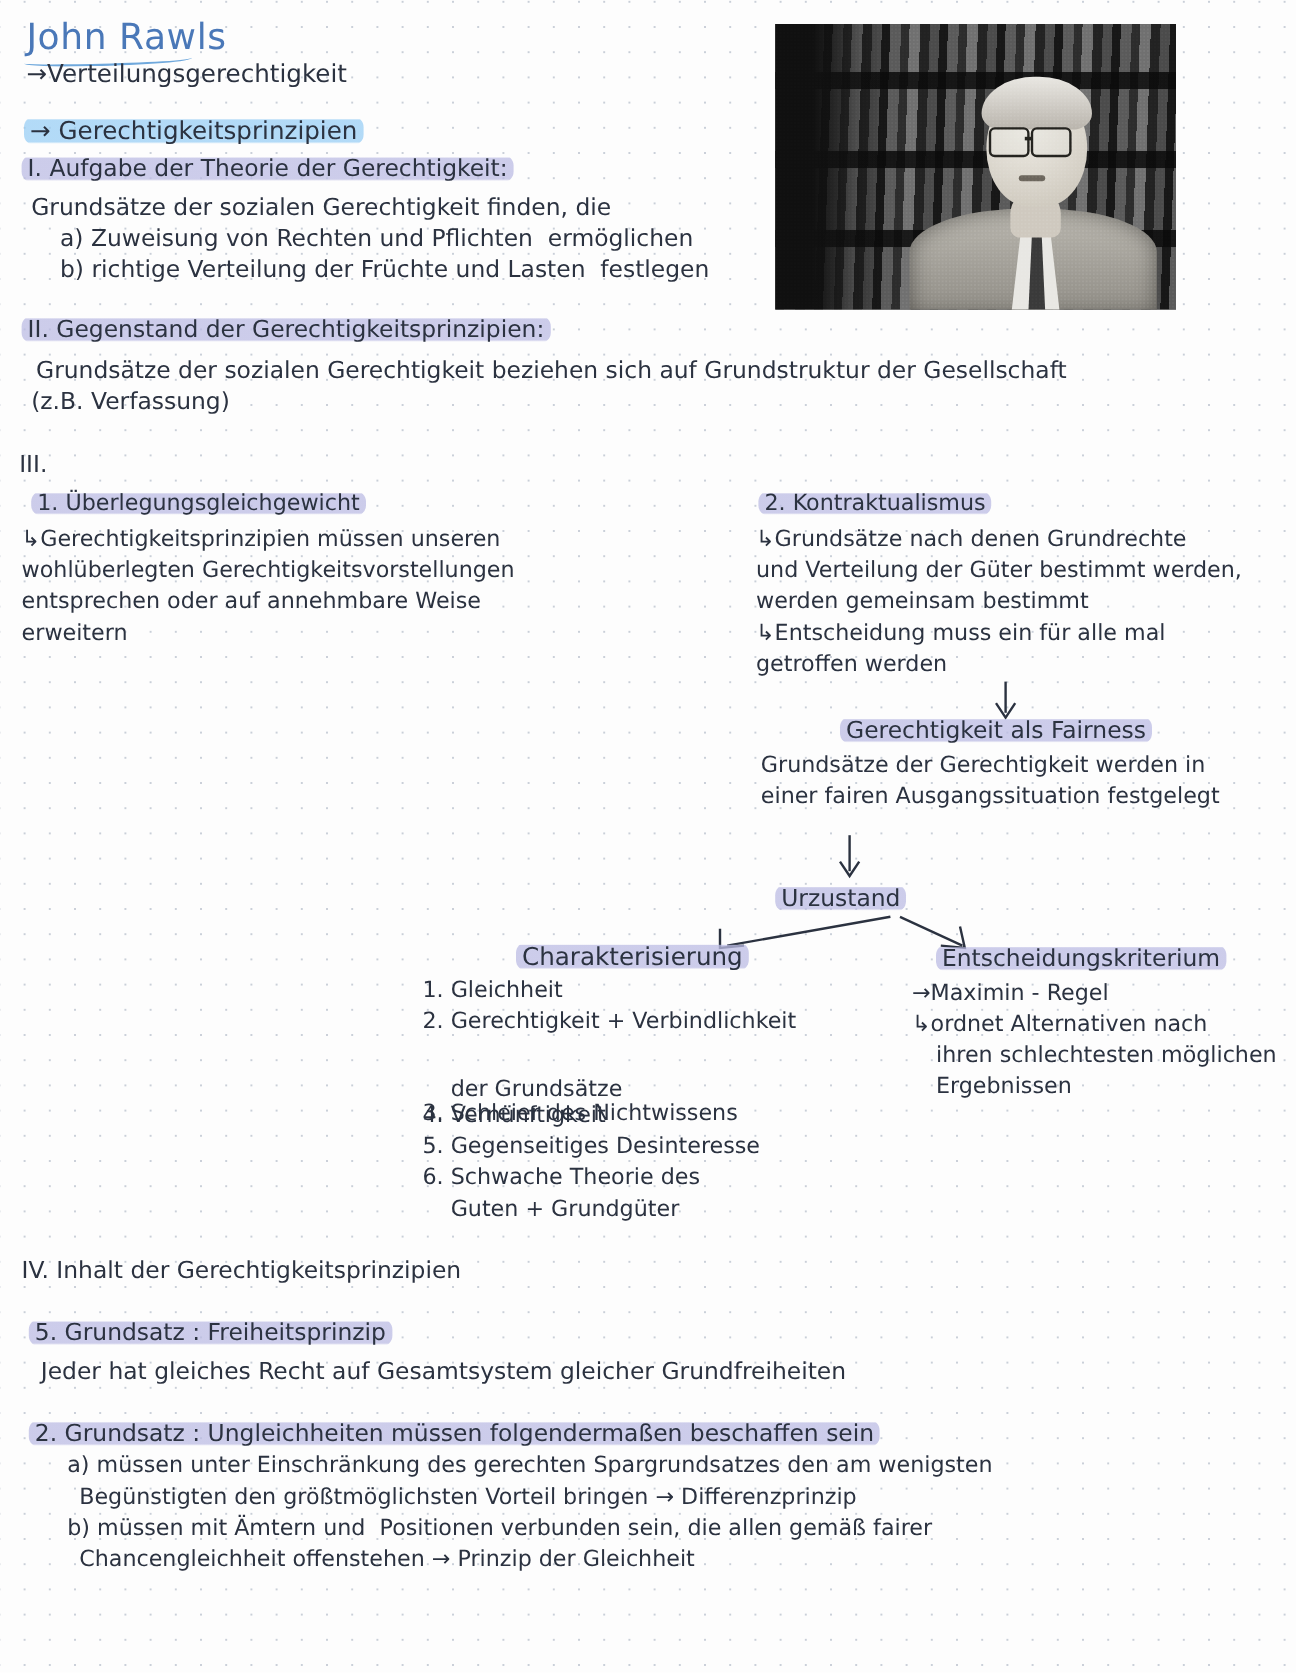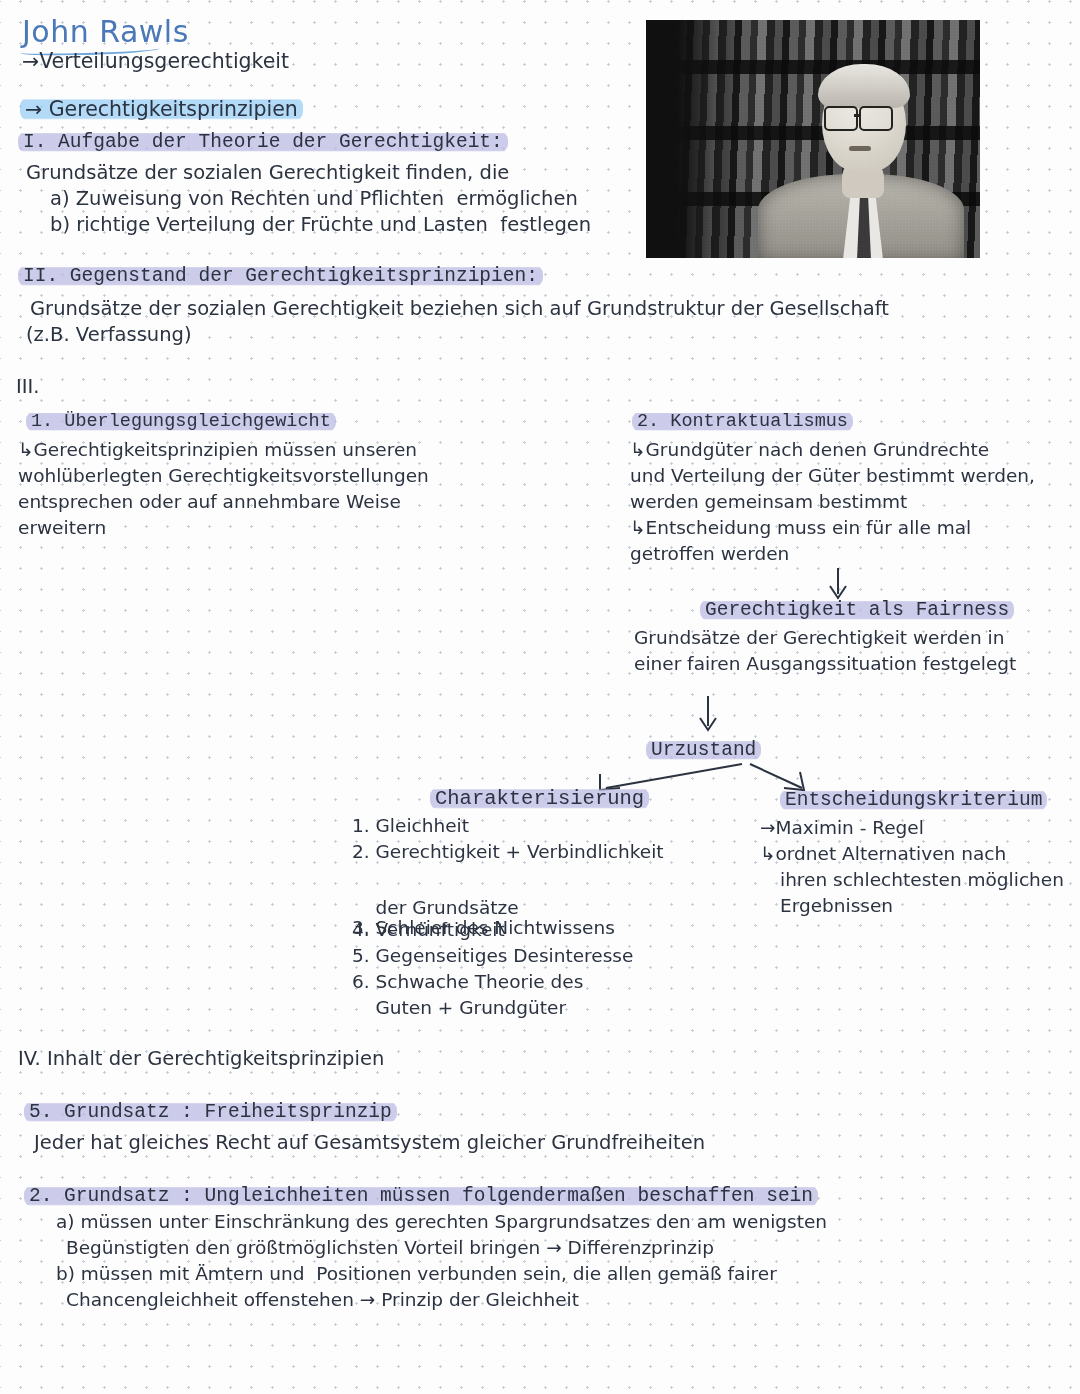--- a/index.html
+++ b/index.html
@@ -33,21 +33,20 @@
   }
   .hl {
     background: linear-gradient(to bottom, rgba(150,200,240,0.0) 8%, rgba(150,205,245,0.72) 12%, rgba(150,205,245,0.72) 88%, rgba(150,205,245,0.0) 95%);
     border-radius: 9px;
     padding: 0 5px;
   }
   .hl-purple {
     background: linear-gradient(to bottom, rgba(186,186,226,0.0) 8%, rgba(188,188,228,0.75) 12%, rgba(188,188,228,0.75) 88%, rgba(188,188,228,0.0) 95%);
     border-radius: 9px;
     padding: 0 5px;
-    font-family: Liberation Mono, monospace;
   }
   .title {
     font-size: 30px;
     color: #4a78b8;
     letter-spacing: 0.5px;
   }
   .title-underline {
     position: absolute;
     left: 20px;
     top: 46px;
@@ -205,21 +204,21 @@
 
   <div class="ink t19" style="left:16px; top:374px;">III.</div>
 
   <div class="ink t18" style="left:26px; top:408px;"><span class="hl-purple">1. Überlegungsgleichgewicht</span></div>
   <div class="ink t18" style="left:18px; top:438px;">↳Gerechtigkeitsprinzipien müssen unseren</div>
   <div class="ink t18" style="left:18px; top:464px;">wohlüberlegten Gerechtigkeitsvorstellungen</div>
   <div class="ink t18" style="left:18px; top:490px;">entsprechen oder auf annehmbare Weise</div>
   <div class="ink t18" style="left:18px; top:516px;">erweitern</div>
 
   <div class="ink t18" style="left:632px; top:408px;"><span class="hl-purple">2. Kontraktualismus</span></div>
-  <div class="ink t18" style="left:630px; top:438px;">↳Grundgüter nach denen Grundrechte</div>
+  <div class="ink t18" style="left:630px; top:438px;">↳Grundsätze nach denen Grundrechte</div>
   <div class="ink t18" style="left:630px; top:464px;">und Verteilung der Güter bestimmt werden,</div>
   <div class="ink t18" style="left:630px; top:490px;">werden gemeinsam bestimmt</div>
   <div class="ink t18" style="left:630px; top:516px;">↳Entscheidung muss ein für alle mal</div>
   <div class="ink t18" style="left:630px; top:542px;">getroffen werden</div>
 
   <svg class="arrow-svg" style="left:820px; top:566px;" width="40" height="38">
     <path d="M18 2 L18 28" stroke="#2b3240" stroke-width="2" fill="none"></path>
     <path d="M10 20 L18 32 L26 20" stroke="#2b3240" stroke-width="2" fill="none"></path>
   </svg>
 

